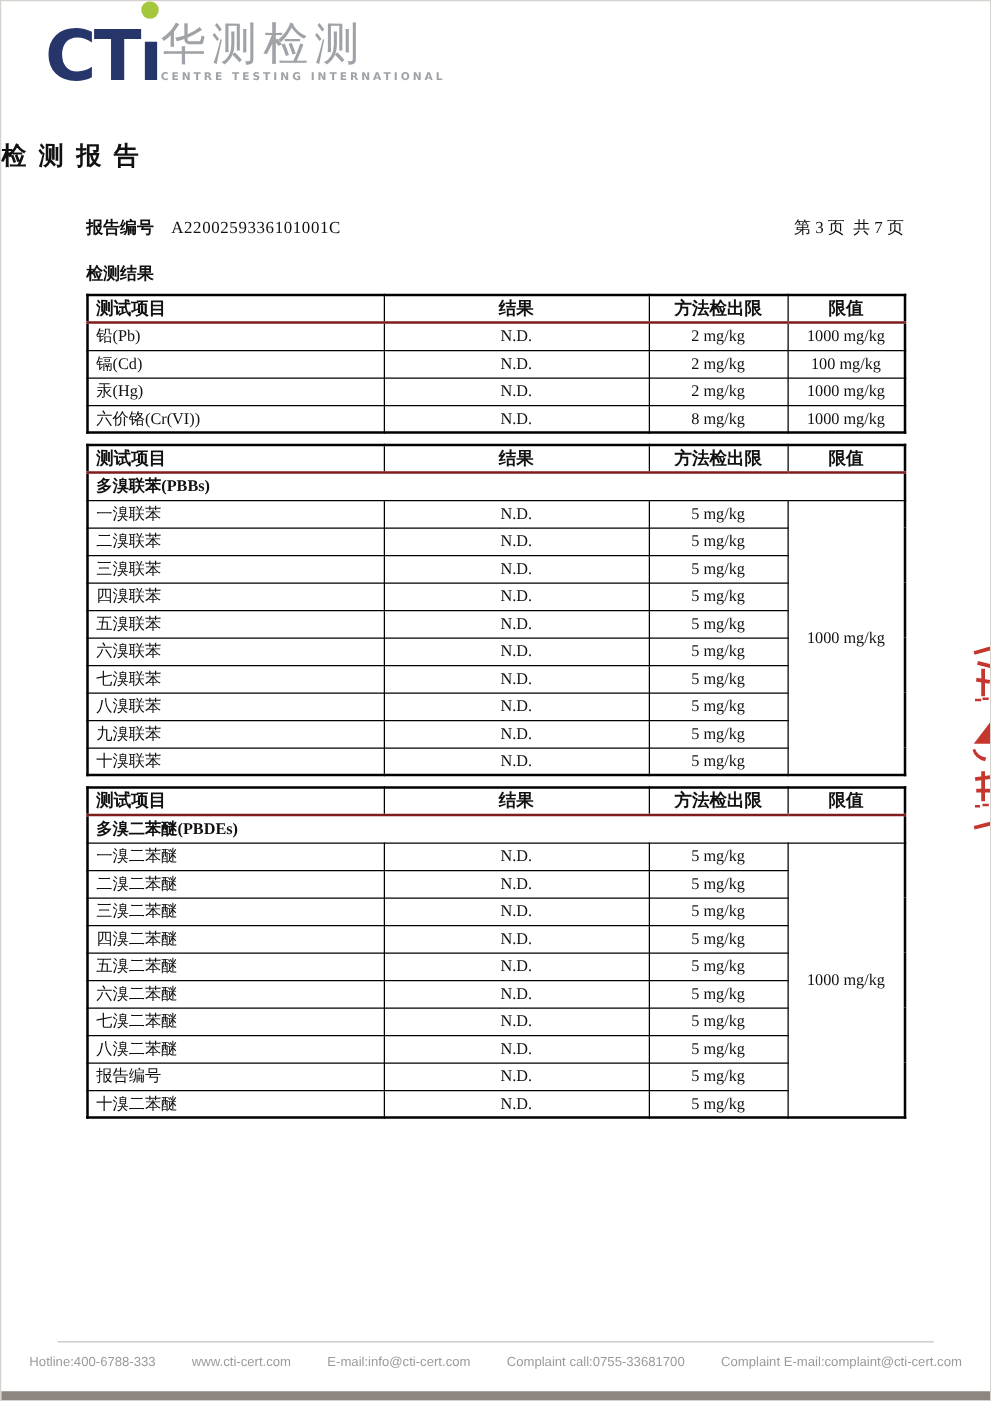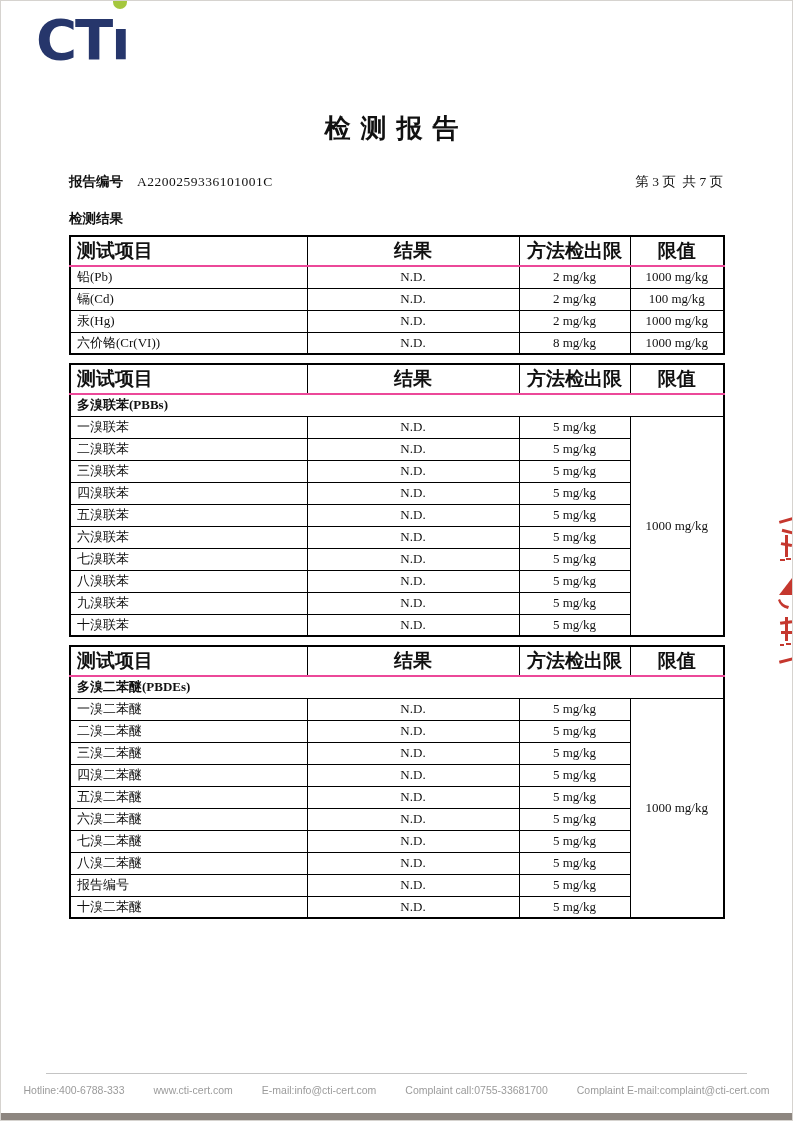--- a/index.html
+++ b/index.html
@@ -18,56 +18,60 @@
               font-weight:bold; font-size:56px; line-height:0.82; color:#26366b; letter-spacing:-2px; }
   .logo-dot { position:absolute; top:-22px; right:2px; width:14px; height:14px;
               border-radius:50%; background:#a5c73e; }
   .logo-right { display:flex; flex-direction:column; padding-bottom:2px; }
   .logo-cn { font-family:"DejaVu Sans","Liberation Sans",sans-serif; font-size:36px; line-height:1.05;
              color:#9fa3a7; letter-spacing:5px; }
   .logo-en { font-family:"DejaVu Sans","Liberation Sans",sans-serif; font-size:8.5px; font-weight:bold;
              color:#9fa3a7; letter-spacing:2.4px; margin-top:2px; }
 
   
-  .report-title { position:absolute; top:110px; left:0; width:100%; text-align:center;
-                  font-size:26px; font-weight:bold; letter-spacing:10px; }
+  .report-title { position:absolute; top:110px; left:0; width:100%; 
+                  font-size:20px; font-weight:bold; letter-spacing:10px; }
   .content { position:absolute; top:172px; left:68px; width:654px; }
   .meta-row { display:flex; justify-content:space-between; align-items:baseline; font-size:13.5px; }
   .meta-left { display:flex; gap:14px; align-items:baseline;font-family:Liberation Serif, serif; }
   .meta-label { font-weight:bold; white-space:pre; }
   .meta-value { letter-spacing:0.5px; }
   .page-indicator { white-space:pre; }
   .results-label { font-weight:bold; font-size:13.5px; margin-top:19px; margin-bottom:7px; }
 
   
   table { width:654px; border-collapse:collapse; table-layout:fixed;
           border:2px solid #000; margin-bottom:8px; }
   th, td { border:1px solid #000; font-size:13px; height:22px;
            padding:1px 6px; text-align:center; vertical-align:middle;
            overflow:hidden; white-space:nowrap; }
-  th { font-size:19px; font-weight:bold; border-bottom:2px solid #ec4899; }
+  th { font-size:14px; font-weight:bold; border-bottom:2px solid #7f1d1d; }
   .left { text-align:left; }
   td.section { font-weight:bold; text-align:left; }
 
   
   .stamp { position:absolute; top:516px; right:0; width:16px; height:150px; overflow:hidden; }
 
   
   .footer-rule { position:absolute; left:45px; right:45px; bottom:46px; border-top:1px solid #c4c4c4; }
   .footer { position:absolute; left:0; right:0; bottom:24px; display:flex; justify-content:center;
             gap:29px; font-family:"Liberation Sans","DejaVu Sans",sans-serif; font-size:10.5px;
             color:#9b9b9b; white-space:nowrap; }
   .bottom-band { position:absolute; left:0; right:0; bottom:0; height:7px; background:#8d8680; }
 </style>
 </head>
 <body>
 
 <div class="logo">
   <div class="logo-cti"><span>CT</span><span>ı</span>
     <span class="logo-dot"></span>
+  </div>
+  <div class="logo-right">
+    <span class="logo-cn">华测检测</span>
+    <span class="logo-en">CENTRE TESTING INTERNATIONAL</span>
   </div>
 </div>
 
 <div class="report-title">检测报告</div>
 
 <div class="content">
   <div class="meta-row">
     <div class="meta-left">
       <span class="meta-label">报告编号</span>
       <span class="meta-value">A2200259336101001C</span>

